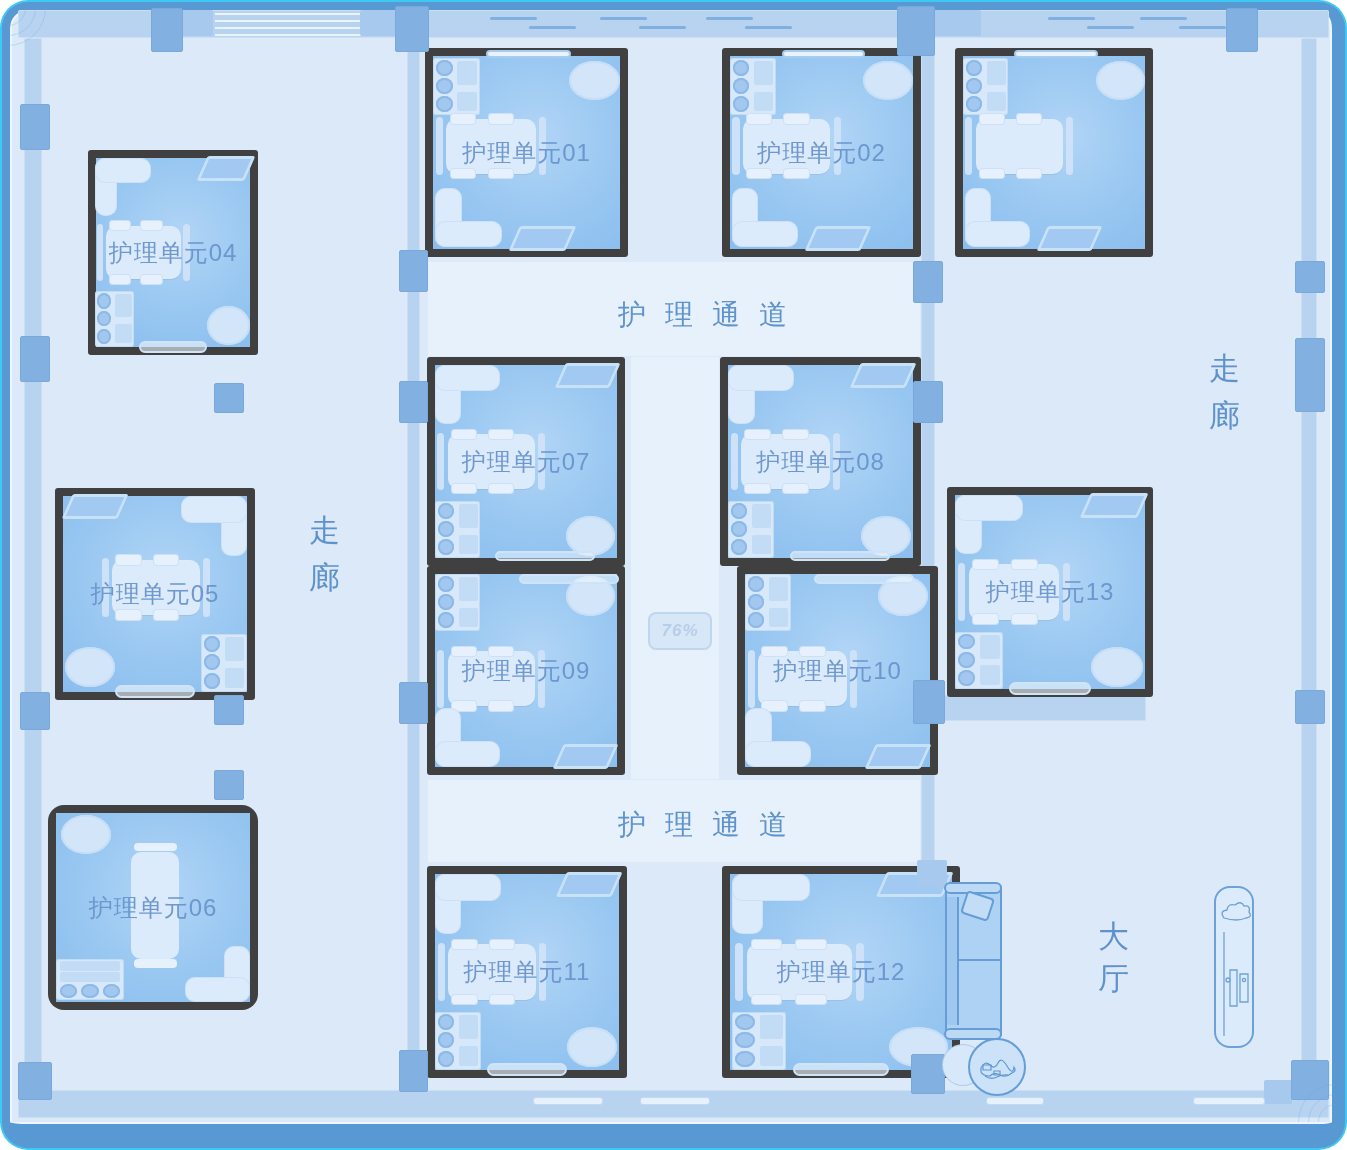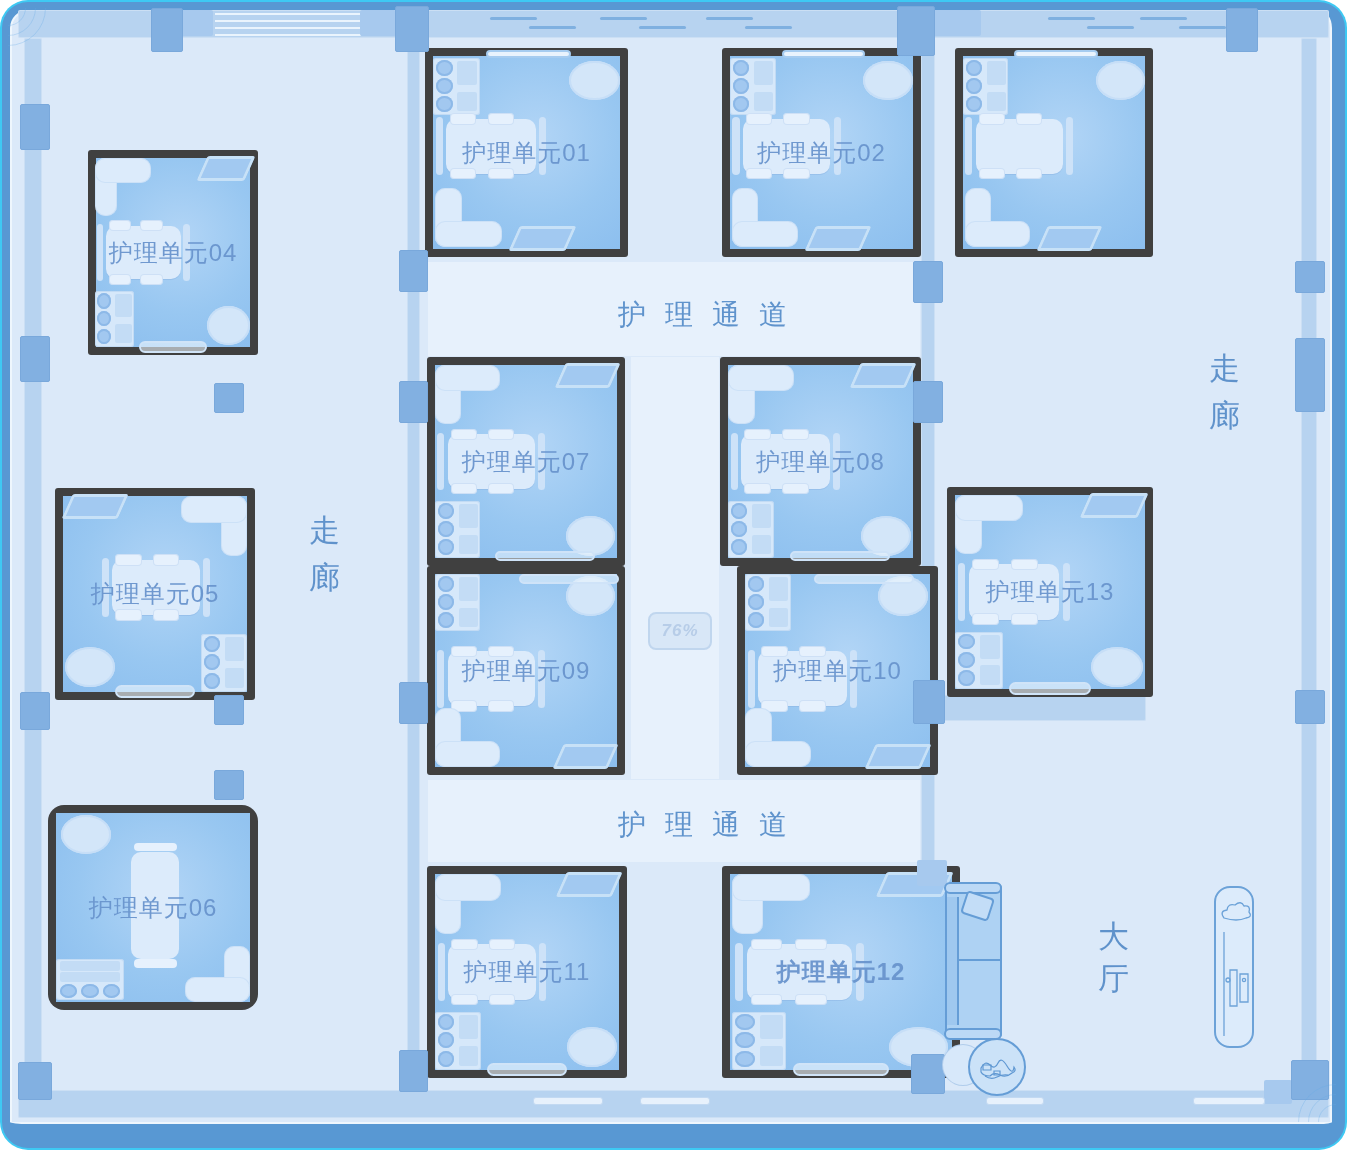--- a/index.html
+++ b/index.html
@@ -447,21 +447,21 @@
           <i class="dot d1"></i>
           <i class="dot d2"></i>
           <i class="dot d3"></i>
           <i class="sh s1"></i>
           <i class="sh s2"></i>
         </div>
         <div class="f tbl" style="right: 5%; bottom: 5%; width: 25%; height: 19%;"></div>
         <div class="f dbar" style="left: 30%; bottom: 1%; width: 40%; height: 6%;"></div>
         <div class="rlabel">护理单元11</div>
       </div>
-      <div class="room" style="left: 722px; top: 866px; width: 238px; height: 212px; font-weight: bold;">
+      <div class="room" style="left: 722px; top: 866px; width: 238px; height: 212px;">
         <div class="rin"></div>
         <div class="f sofa tl" style="left: 4%; top: 4%; width: 33%; height: 28%;">
           <i class="av"></i>
           <i class="ah"></i>
         </div>
         <div class="f mat" style="right: 5%; top: 3%; width: 28%; height: 12%;"></div>
         <div class="f bed" style="left: 5%; top: 34%; width: 55%; height: 32%;">
           <i class="bb"></i>
           <i class="p p1"></i>
           <i class="p p2"></i>

